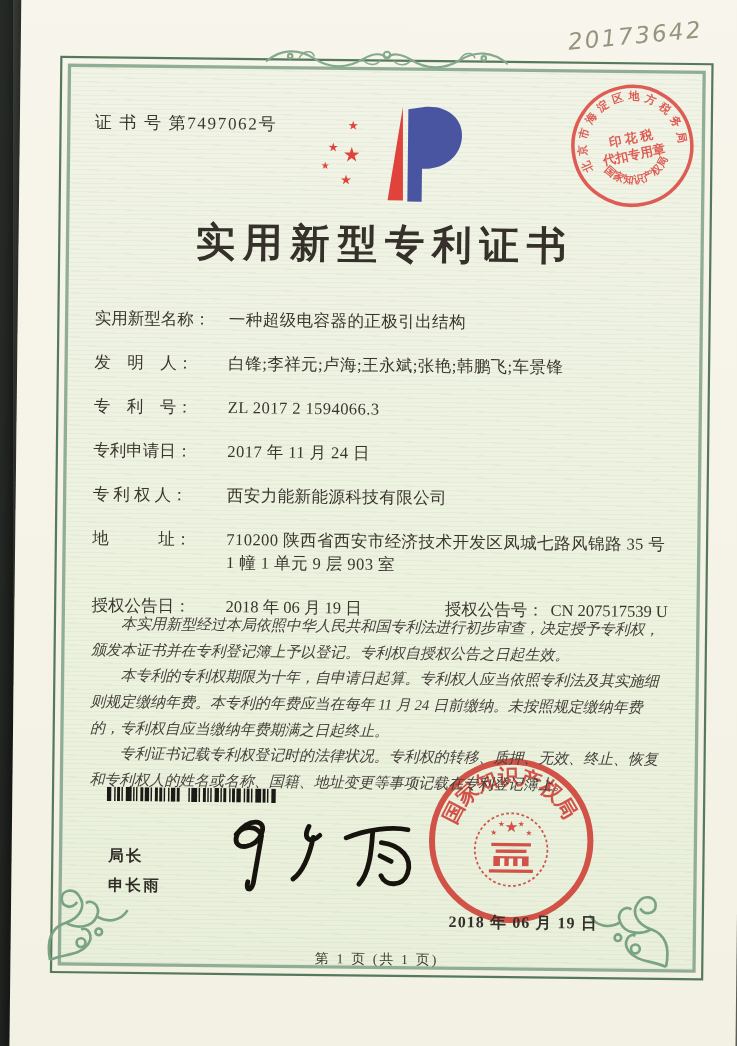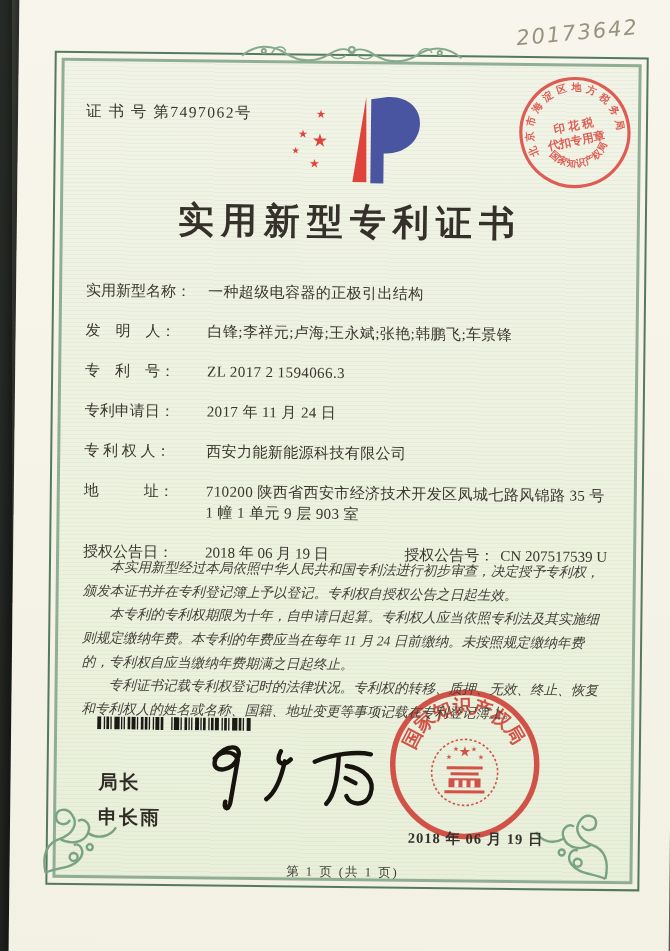--- a/index.html
+++ b/index.html
@@ -24,21 +24,21 @@
     letter-spacing:7px;color:#35312a;}
   #fields{left:70px;top:291px;width:524px;font-size:15px;line-height:21px;}
   .frow{display:flex;margin-bottom:19px;}
   .flabel{width:122px;flex-shrink:0;white-space:pre;}
   .fvalue{flex:1;letter-spacing:.4px;}
   .grant-right{margin-left:auto;display:flex;}
   #paras{left:70px;top:566px;width:526px;font-size:13.6px;line-height:1.74;color:#45413a;
     font-style:italic;}
   #paras p{margin:0;text-indent:2em;}
   #barcode-wrap{left:86px;top:726px;width:172px;height:13px;}
-  #signer{left:88px;top:780px;font-size:19px;font-weight:700;letter-spacing:2px;
+  #signer{left:88px;top:780px;font-size:14px;font-weight:700;letter-spacing:2px;
     font-family:Liberation Mono, monospace;color:#2f2c26;}
   #signer .name{margin-top:9px;}
   #signature{left:186px;top:744px;z-index:4;}
   #office-seal{left:374px;top:691px;z-index:2;}
   #seal-date{left:398px;top:836px;font-size:14.5px;font-weight:600;letter-spacing:1px;
     color:#33302a;z-index:5;}
   #tax-stamp{left:497px;top:78px;z-index:5;transform:rotate(-12deg);opacity:.92;}
   #footer{left:36px;top:872px;width:594px;text-align:center;font-size:12.5px;
     letter-spacing:2px;color:#3f3b33;}
   .abs{position:absolute;}

